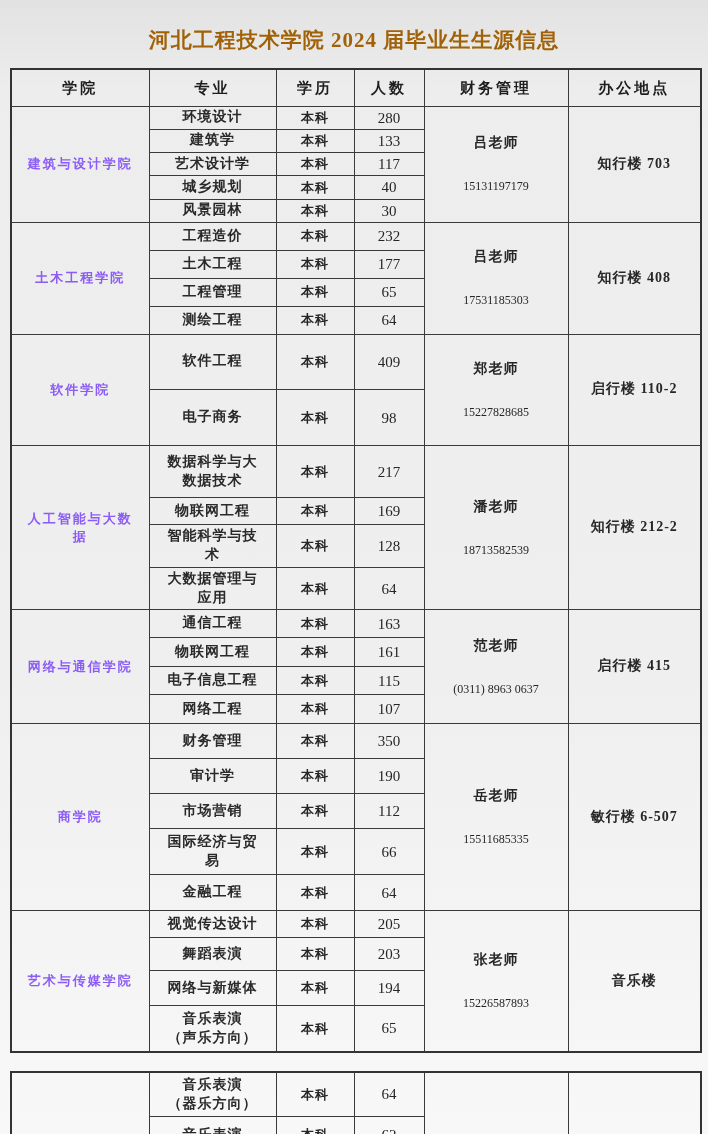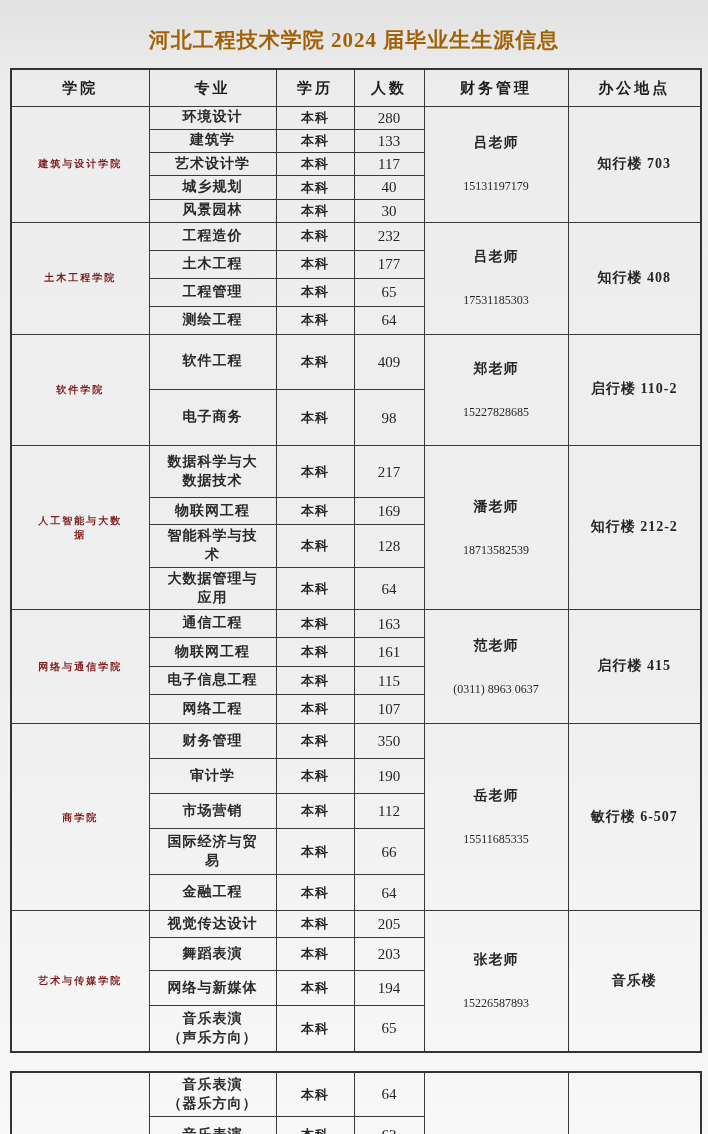--- a/index.html
+++ b/index.html
@@ -37,24 +37,24 @@
   }
   table.main{border:2px solid #333;}
   table.extra{border:2px solid #333;margin-top:18px;}
   th{
     font-size:15px;
     font-weight:bold;
     letter-spacing:3px;
     color:#1e1e1e;
   }
   td.college{
-    font-size:10px;
+    font-size:13px;
     font-weight:bold;
     letter-spacing:2px;
-    color:#7f1d1d;
+    color:#8b5cf6;
   }
   td.major{letter-spacing:1px;font-weight:bold;color:#2a2a2a;}
   td.degree{font-size:13px;letter-spacing:1px;font-weight:bold;}
   td.count{font-size:15px;text-align:center;}
   td.contact{font-size:14px;line-height:1.6;font-weight:bold;letter-spacing:1px;}
   td.contact .phone{font-weight:normal;letter-spacing:0;font-size:12px;}
   td.office{font-size:14px;font-weight:bold;letter-spacing:1px;}
 </style>
 </head>
 <body>

